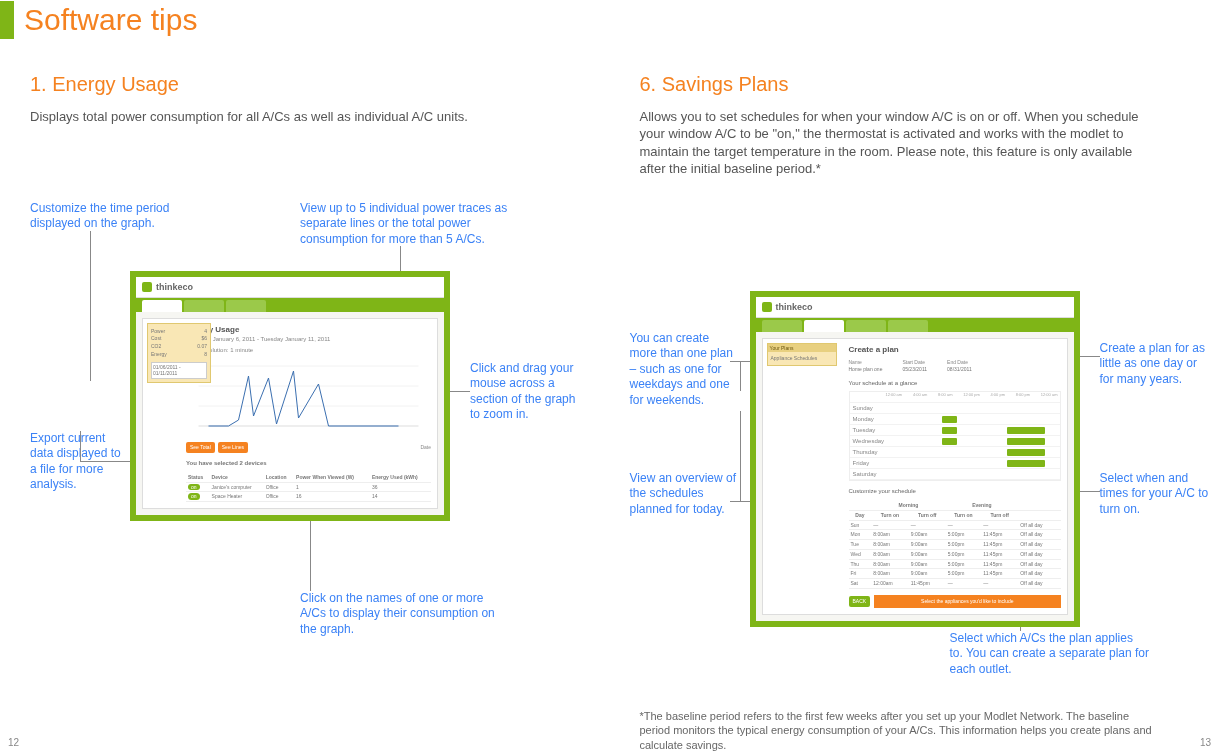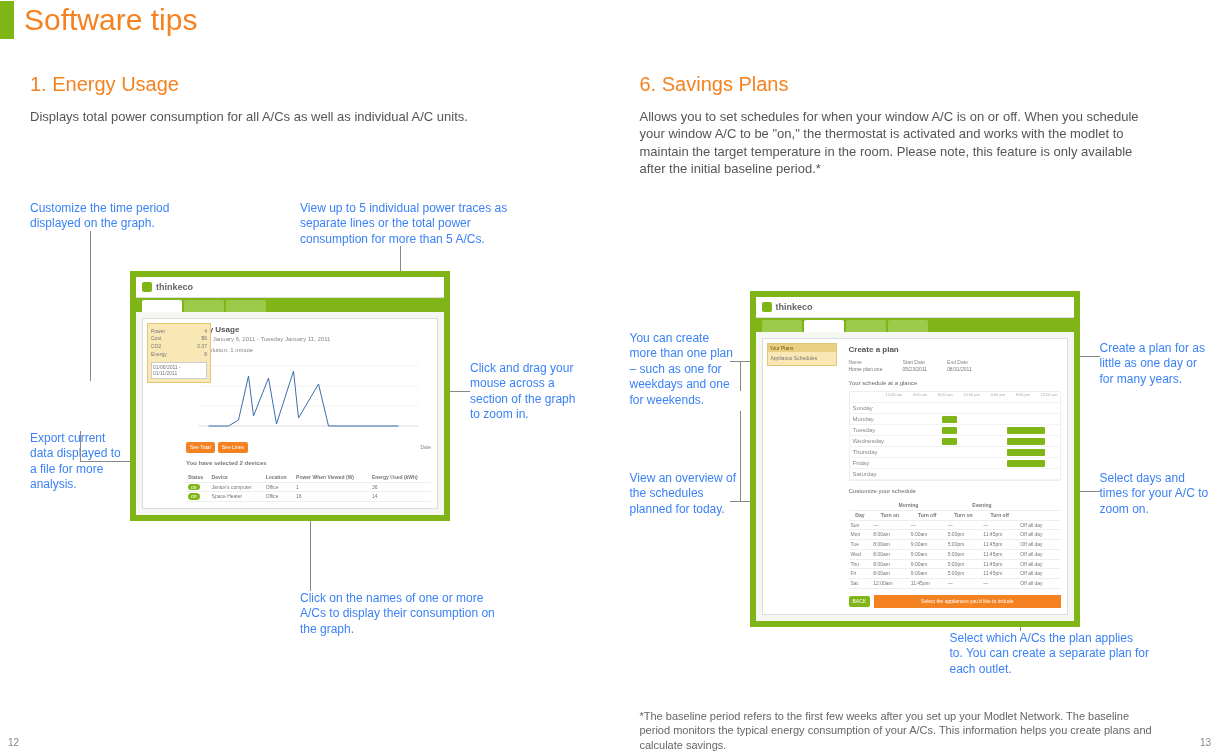--- a/index.html
+++ b/index.html
@@ -186,21 +186,21 @@
   </div>
 </div>
 
 <div class="col">
   <h2 class="section">6. Savings Plans</h2>
   <p class="intro">Allows you to set schedules for when your window A/C is on or off. When you schedule your window A/C to be "on," the thermostat is activated and works with the modlet to maintain the target temperature in the room. Please note, this feature is only available after the initial baseline period.*</p>
 
   <div class="callout" style="left:-10px; top:260px; width:110px;">You can create more than one plan – such as one for weekdays and one for weekends.</div>
   <div class="callout" style="left:-10px; top:400px; width:110px;">View an overview of the schedules planned for today.</div>
   <div class="callout" style="left:460px; top:270px; width:110px;">Create a plan for as little as one day or for many years.</div>
-  <div class="callout" style="left:460px; top:400px; width:110px;">Select days and times for your A/C to zoom on.</div>
+  <div class="callout" style="left:460px; top:400px; width:110px;">Select when and times for your A/C to turn on.</div>
   <div class="callout" style="left:310px; top:560px; width:200px;">Select which A/Cs the plan applies to. You can create a separate plan for each outlet.</div>
 
   <div class="lead h" style="left:90px; top:290px; width:30px;"></div>
   <div class="lead v" style="left:100px; top:290px; height:30px;"></div>
   <div class="lead h" style="left:90px; top:430px; width:40px;"></div>
   <div class="lead v" style="left:100px; top:340px; height:90px;"></div>
   <div class="lead h" style="left:410px; top:285px; width:50px;"></div>
   <div class="lead h" style="left:420px; top:420px; width:40px;"></div>
   <div class="lead v" style="left:380px; top:500px; height:60px;"></div>
 

